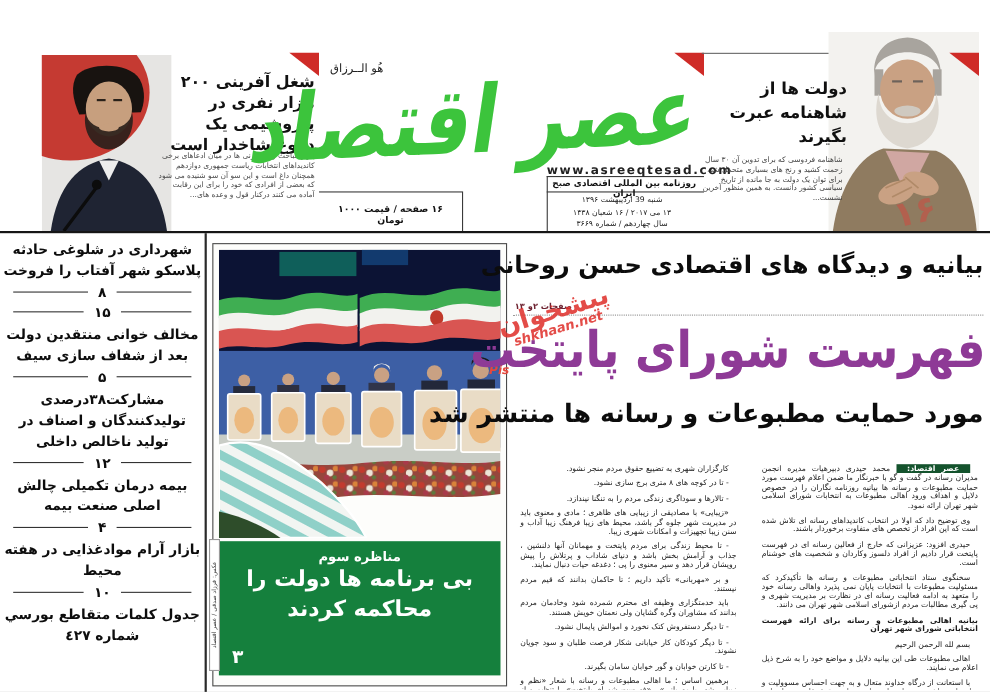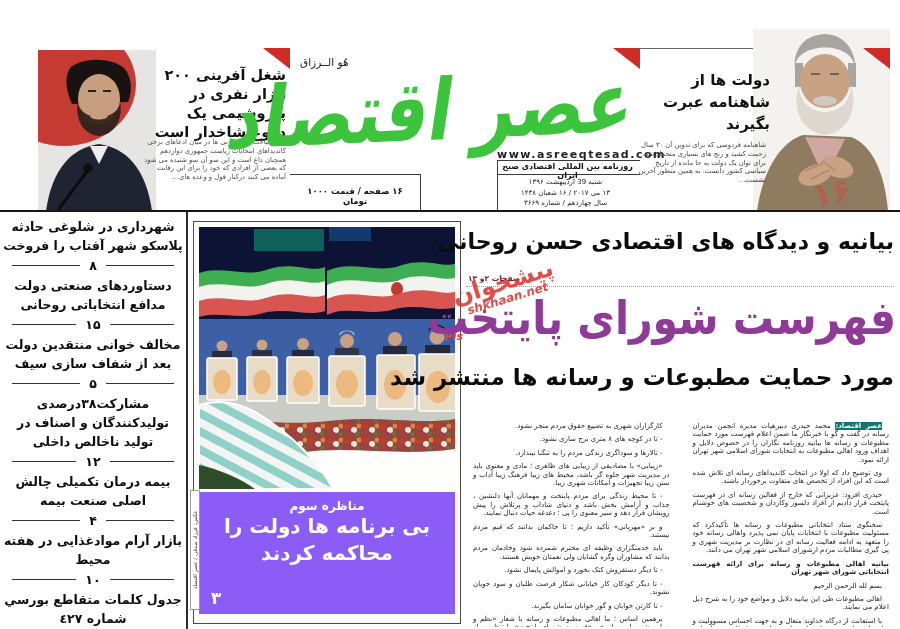--- a/index.html
+++ b/index.html
@@ -30,21 +30,21 @@
   #vline-sidebar{left:186px;top:212px;width:2px;height:417px;background:#2a2a2a;}
   
   #sidebar{left:2px;top:217px;width:182px;}
   .sb-item{margin-bottom:3px;}
   .sb-title{font-size:12.5px;line-height:19px;font-weight:bold;color:#0d0d0d;text-align:center;}
   .sb-rule{display:flex;align-items:center;margin:3px 10px 2px 10px;}
   .sb-rule .ln{flex:1;height:1px;background:#333;}
   .sb-num{font-size:12.5px;font-weight:bold;color:#0d0d0d;padding:0 9px;}
   
   #photo-box{left:193px;top:221px;width:268px;height:403px;border:1px solid #4a4a4a;background:#fdfdfb;padding:5px;box-sizing:border-box;}
-  #caption-band{width:256px;height:122px;background:#8b5cf6;margin-top:3px;position:relative;color:#fff;text-align:center;}
+  #caption-band{width:256px;height:122px;background:#15803d;margin-top:3px;position:relative;color:#fff;text-align:center;}
   #caption-kicker{padding-top:7px;font-size:12px;font-weight:bold;}
   .caption-line{font-size:20px;line-height:27px;font-weight:bold;}
   #caption-page{position:absolute;left:12px;bottom:6px;font-size:17px;font-weight:bold;}
   #photo-credit{position:absolute;left:-4px;top:268px;writing-mode:vertical-rl;transform:rotate(180deg);
     font-size:5.5px;color:#333;background:#fff;border:1px solid #999;padding:3px 1px;height:112px;text-align:center;}
   #pis-watermark{position:absolute;right:-3px;top:108px;color:#e4483e;font-size:11px;font-weight:bold;font-style:italic;direction:ltr;}
   
   #main{left:462px;top:212px;width:438px;height:417px;}
   #main-top-headline{left:6px;top:17px;width:426px;text-align:center;font-size:22px;font-weight:bold;color:#0c0c0c;white-space:nowrap;}
   #pages-ref{left:6px;top:62px;font-size:7.5px;font-weight:bold;color:#6d2230;}
@@ -52,21 +52,21 @@
   #main-headline{left:10px;top:79px;width:424px;text-align:center;font-size:41px;font-weight:bold;color:#8e3a96;white-space:nowrap;
     transform:scaleY(1.12);transform-origin:center top;}
   #main-subheadline{left:8px;top:152px;width:424px;text-align:center;font-size:23px;font-weight:bold;color:#0c0c0c;white-space:nowrap;}
   #headline-watermark{left:-10px;top:56px;transform:rotate(-17deg);text-align:center;opacity:.88;}
   #headline-watermark .fa{font-size:24px;font-weight:bold;color:#e0342f;}
   #headline-watermark .en{font-size:12px;font-weight:bold;font-style:italic;color:#e0342f;direction:ltr;margin-top:-4px;}
   #body-cols{left:6px;top:205px;width:426px;height:210px;display:flex;gap:13px;overflow:hidden;}
   .bcol{flex:1;font-size:7px;line-height:8.4px;color:#1b1b1b;text-align:justify;}
   .bcol p{margin:5px;text-indent:7px;}
   .bcol p.bp{font-weight:bold;text-indent:0;}
-  .lead-label{background:#0f766e;color:#fff;font-weight:bold;padding:0 0;}
+  .lead-label{background:#14532d;color:#fff;font-weight:bold;padding:0 10px;}
   svg{display:block;}
 </style>
 </head>
 <body>
 
 <div id="page">
 
   <div class="abs" id="left-box">
     <div class="abs" style="right:0;top:0;">
         <div class="corner"></div>
@@ -141,21 +141,20 @@
   <div class="abs" id="sidebar">
     <div class="sb-item">
       <div class="sb-title">شهرداری در شلوغی حادثه پلاسکو شهر آفتاب را فروخت</div>
       <div class="sb-rule">
           <span class="ln"></span>
           <span class="sb-num">۸</span>
           <span class="ln"></span>
         </div>
     </div>
     <div class="sb-item">
-      <div class="sb-title">دستاوردهای صنعتی دولت مدافع انتخاباتی روحانی</div>
       <div class="sb-rule">
           <span class="ln"></span>
           <span class="sb-num">۱۵</span>
           <span class="ln"></span>
         </div>
     </div>
     <div class="sb-item">
       <div class="sb-title">مخالف خوانی منتقدین دولت بعد از شفاف سازی سیف</div>
       <div class="sb-rule">
           <span class="ln"></span>

